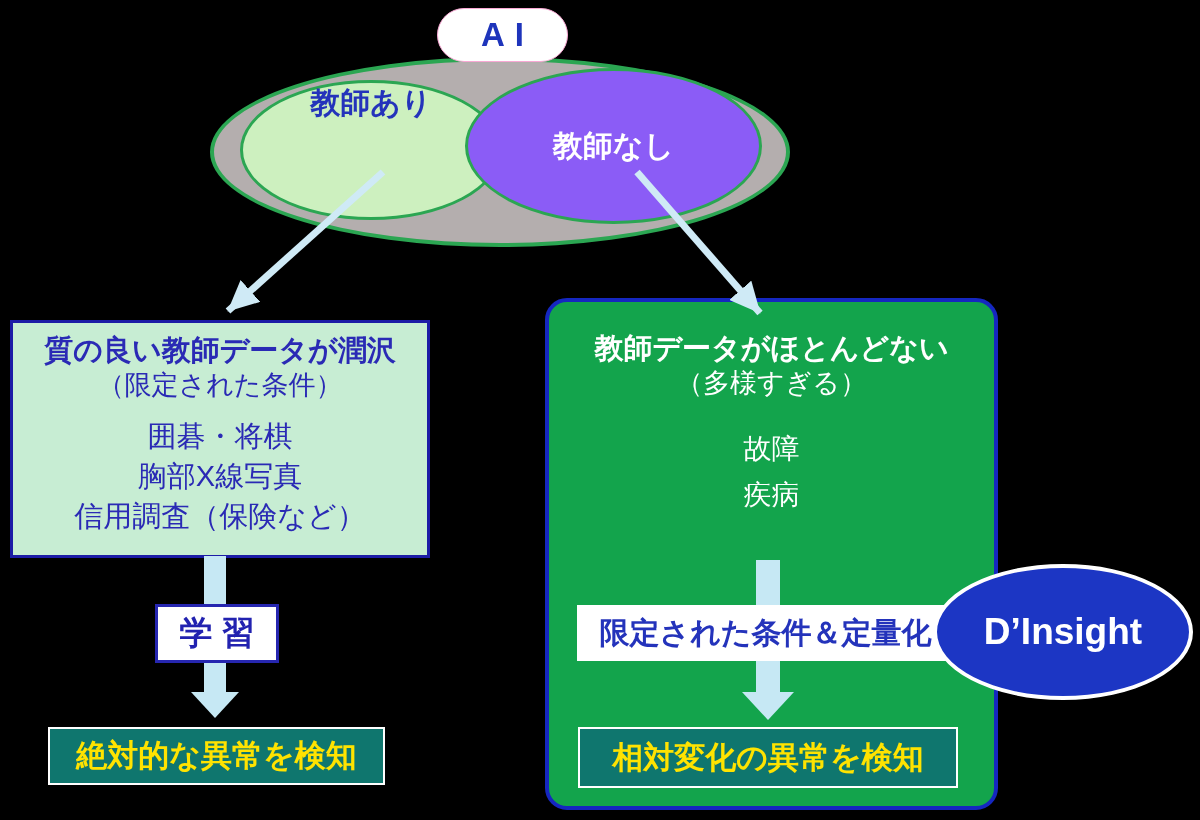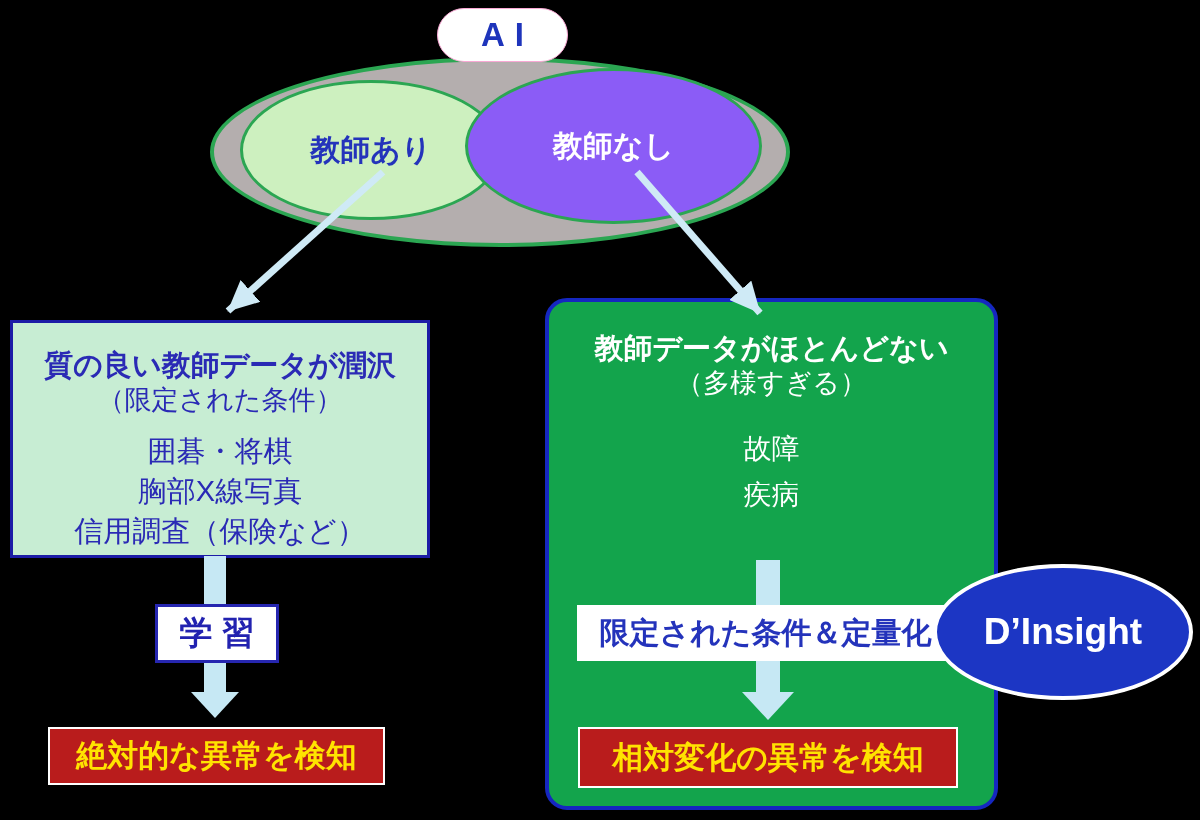--- a/index.html
+++ b/index.html
@@ -10,21 +10,21 @@
   .abs{position:absolute;box-sizing:border-box;}
 
   
   .outer-ellipse{
     left:210px;top:57px;width:580px;height:190px;border-radius:50%;
     background:#b4aeae;border:4px solid #2ba652;z-index:1;
   }
   .sup-ellipse{
     left:240px;top:80px;width:262px;height:140px;border-radius:50%;
     background:#cdf0bf;border:3px solid #2ba652;z-index:2;
-    display:flex;align-items:center;justify-content:center;
+    display:flex;align-items:flex-start;justify-content:center;
     color:#2433bb;font-size:30px;font-weight:bold;
   }
   .unsup-ellipse{
     left:465px;top:68px;width:297px;height:156px;border-radius:50%;
     background:#8b5cf6;border:3px solid #2ba652;z-index:3;
     display:flex;align-items:center;justify-content:center;
     color:#ffffff;font-size:30px;font-weight:bold;
   }
   .ai-pill{
     left:437px;top:8px;width:131px;height:54px;border-radius:28px;
@@ -37,21 +37,21 @@
   .panel{text-align:center;}
   .sup-panel{
     left:10px;top:320px;width:420px;height:238px;z-index:1;
     background:#c7edd3;border:3px solid #1c1ca6;color:#2a2ab5;
   }
   .unsup-panel{
     left:545px;top:298px;width:453px;height:512px;z-index:1;border-radius:22px;
     background:#13a44c;border:4px solid #1527c0;color:#ffffff;
   }
   .panel-title{font-size:29px;font-weight:bold;line-height:36px;}
-  .sup-panel .panel-title{margin-top:24px;}
+  .sup-panel .panel-title{margin-top:9px;}
   .unsup-panel .panel-title{margin-top:28px;}
   .panel-subtitle{font-size:27px;line-height:34px;}
   .panel-items{font-size:29px;}
   .sup-panel .panel-items{margin-top:14px;line-height:40px;}
   .unsup-panel .panel-items{margin-top:26px;font-size:28px;line-height:46px;}
 
   
   .varrow-shaft{background:#c6e8f4;z-index:2;}
   .varrow-shaft.sup{left:204px;top:556px;width:22px;height:136px;}
   .varrow-shaft.unsup{left:756px;top:560px;width:24px;height:132px;}
@@ -68,21 +68,21 @@
     background:#ffffff;border:3px solid #2626b0;
     display:flex;align-items:center;justify-content:center;
     color:#2222b0;font-size:33px;font-weight:bold;
   }
   .label-box{
     left:577px;top:605px;width:377px;height:56px;z-index:3;
     background:#ffffff;display:flex;align-items:center;justify-content:center;
     color:#2433bb;font-size:30px;font-weight:bold;
   }
   .result-box{
-    background:#b91c1c;border:2px solid #ffffff;z-index:3;
+    background:#0f766e;border:2px solid #ffffff;z-index:3;
     display:flex;align-items:center;justify-content:center;
     color:#ffe300;font-size:31px;font-weight:bold;
   }
   .result-box.sup{left:48px;top:727px;width:337px;height:58px;}
   .result-box.unsup{left:578px;top:727px;width:380px;height:61px;}
   .dinsight{
     left:933px;top:564px;width:260px;height:136px;border-radius:50%;z-index:5;
     background:#1c36c4;border:4px solid #ffffff;
     display:flex;align-items:center;justify-content:center;
     color:#ffffff;font-size:37px;font-weight:bold;

